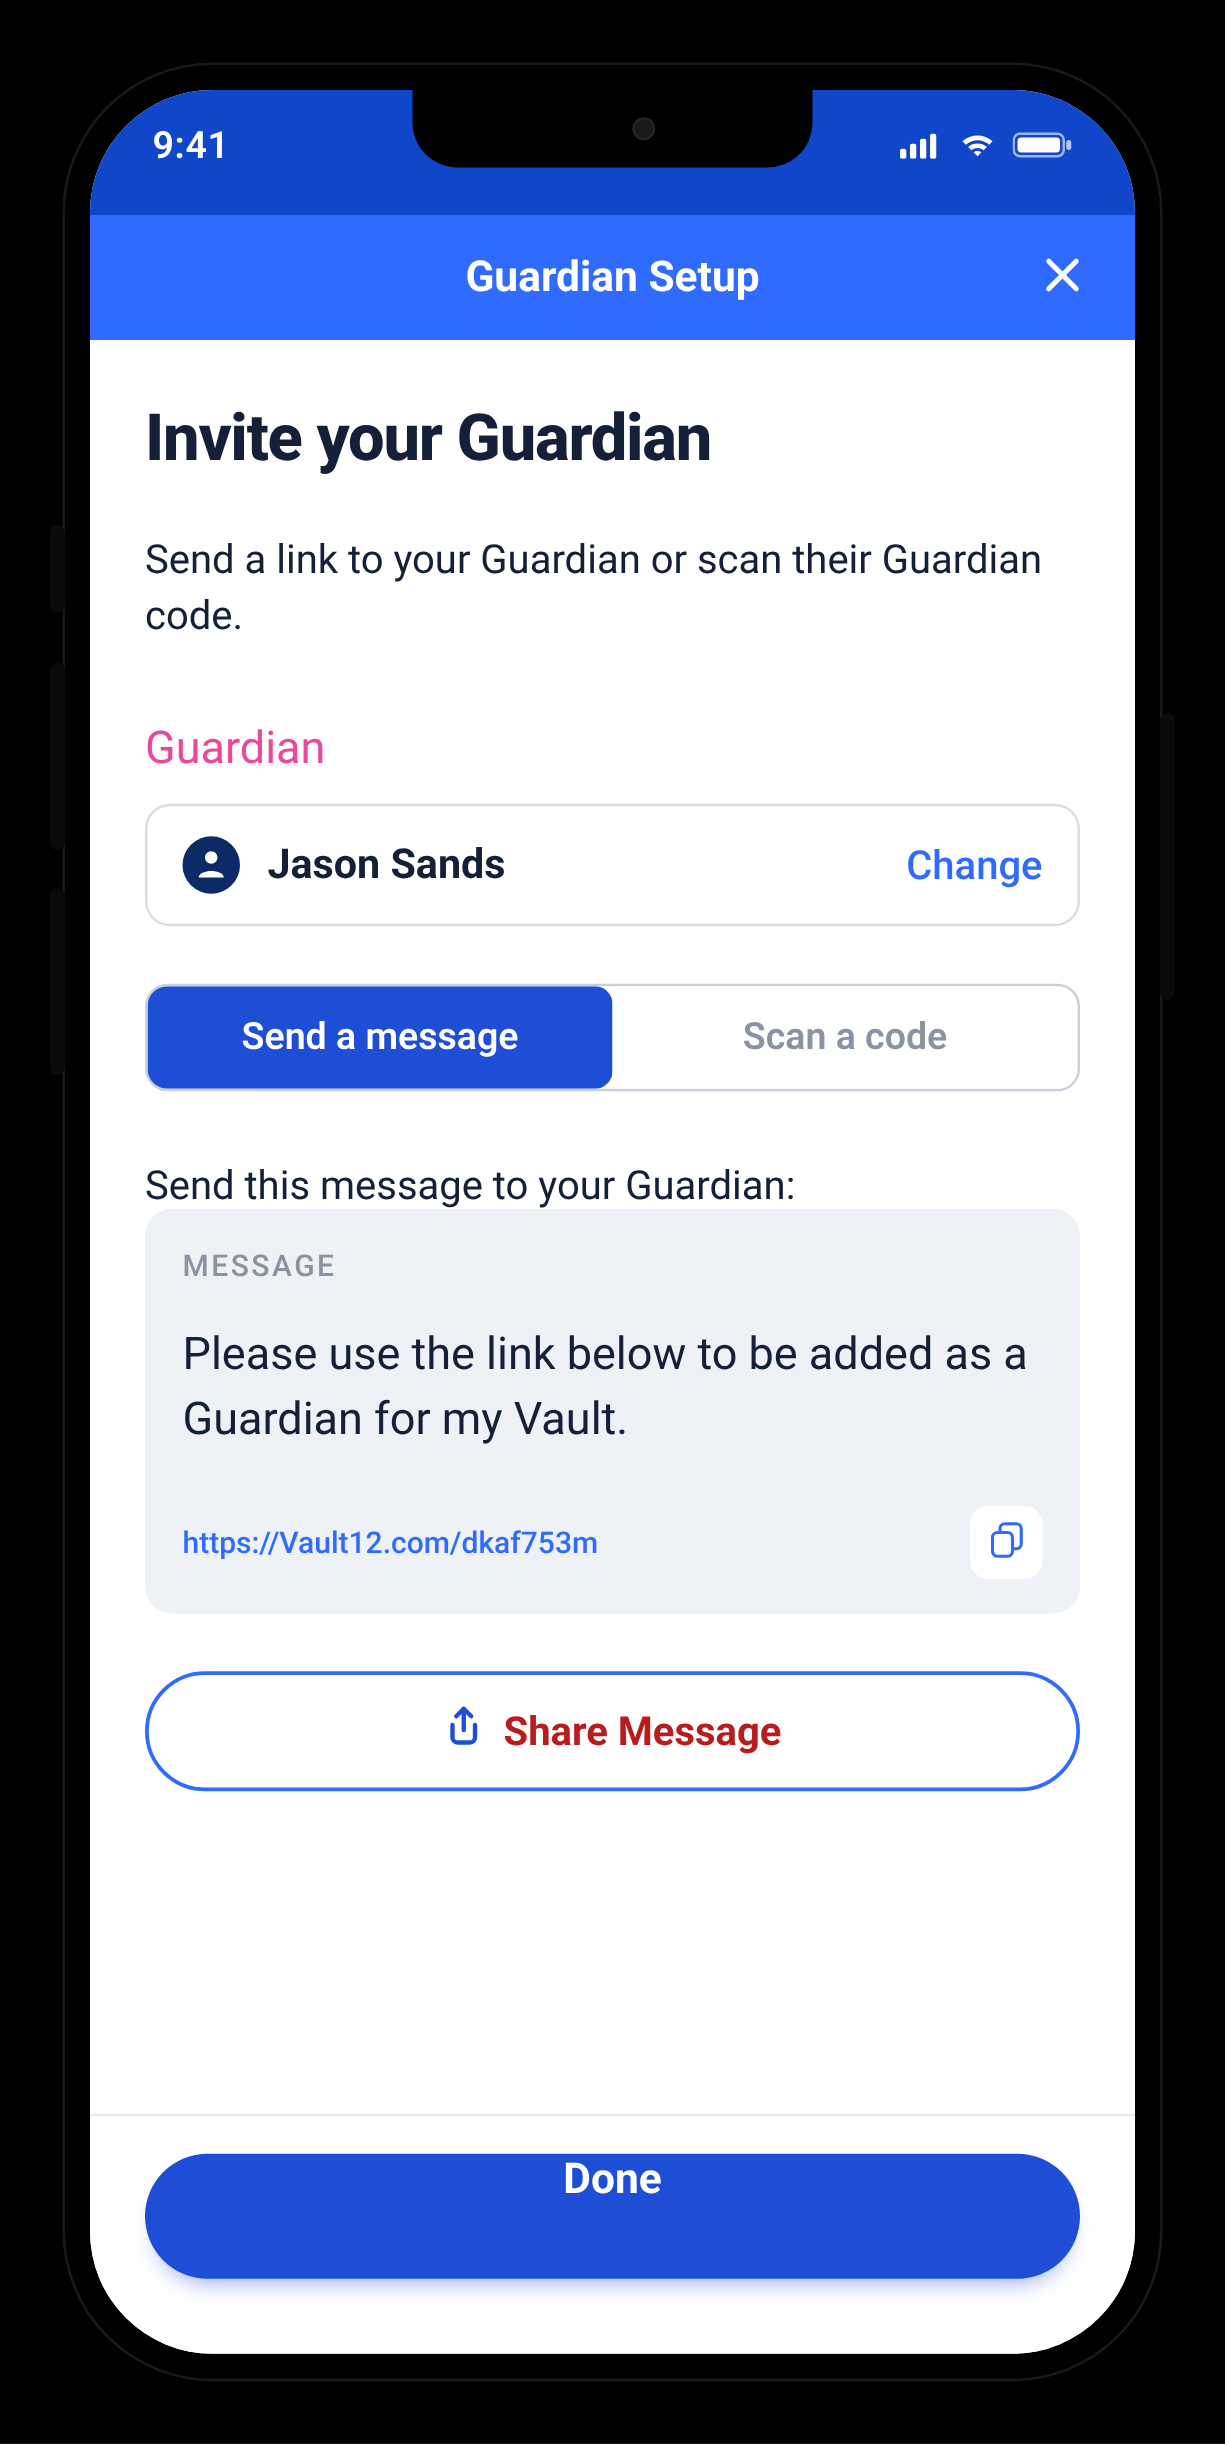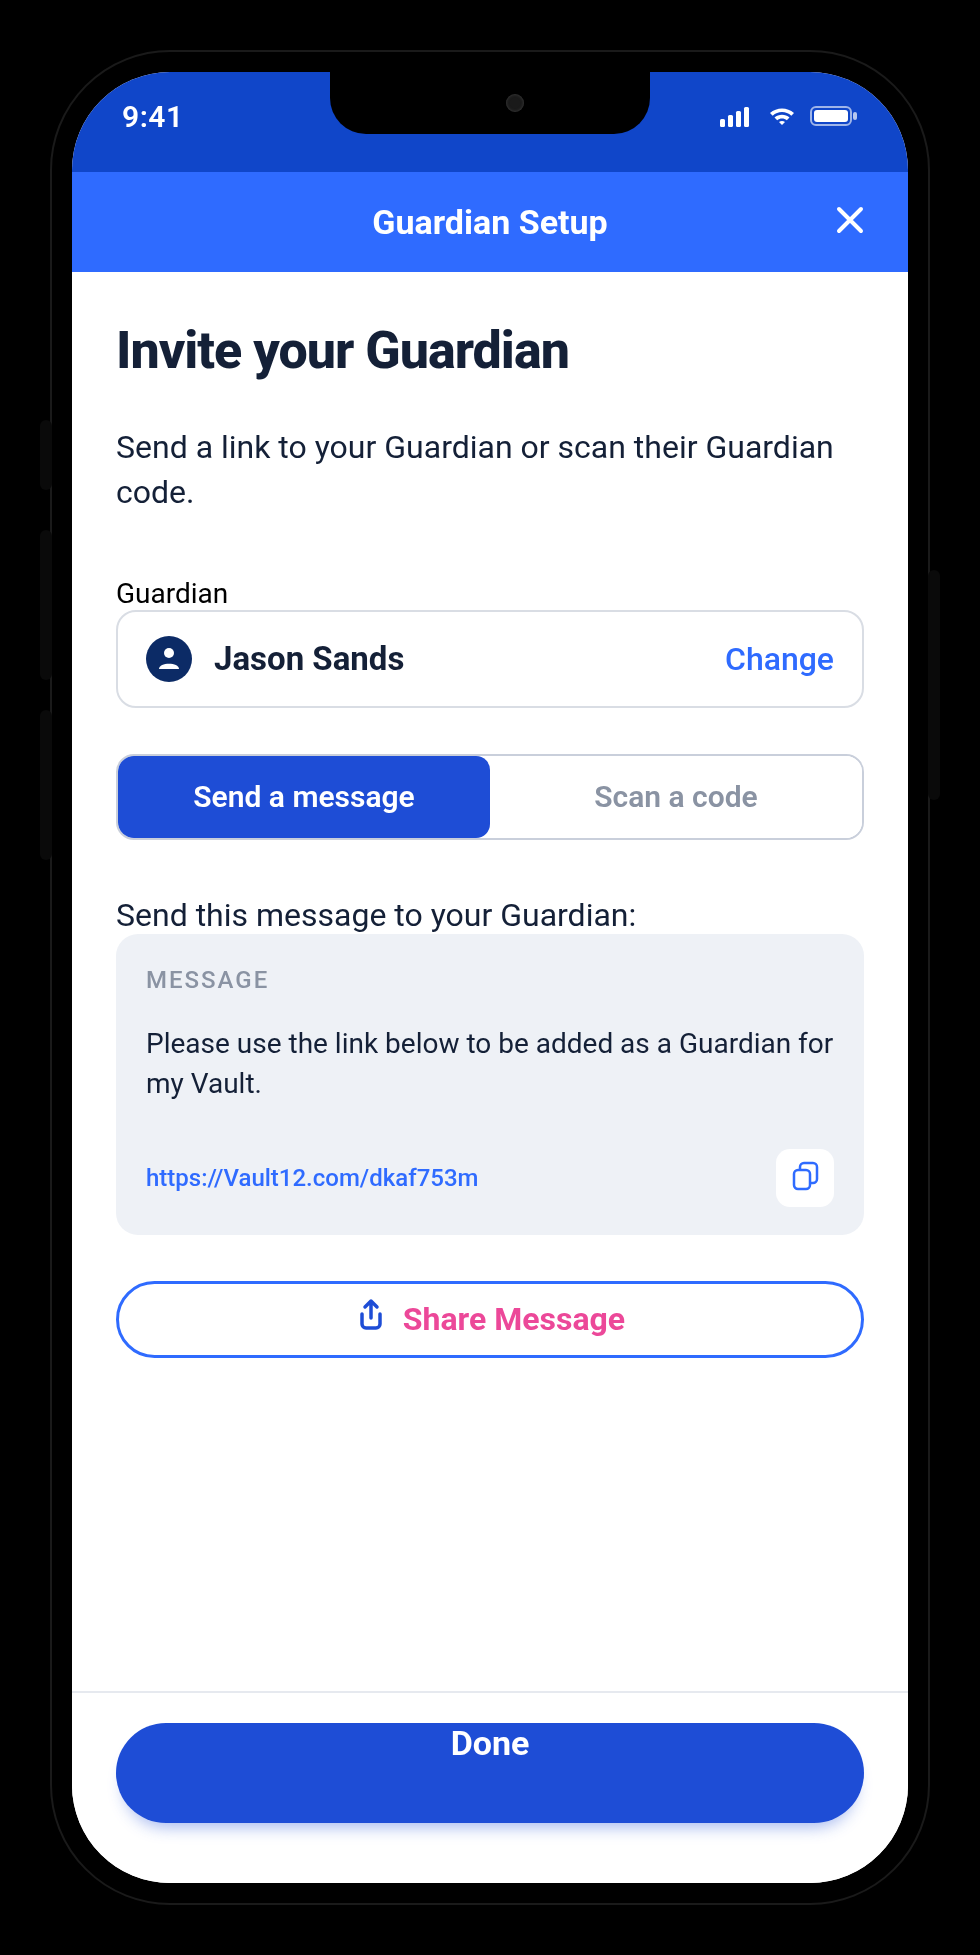--- a/index.html
+++ b/index.html
@@ -149,22 +149,23 @@
     letter-spacing: -1px;
     margin-bottom: 44px;
   }
   .page-sub {
     font-size: 32px;
     color: #142037;
     line-height: 1.4;
     margin-bottom: 62px;
   }
   .field-label {
-    font-size: 28px;
-    color: #000000;
+    font-size: 36px;
+    color: #ec4899;
+    margin-bottom: 24px;
   }
 
   .guardian-card {
     border: 2px solid #d9dde4;
     border-radius: 20px;
     height: 98px;
     display: flex;
     align-items: center;
     padding: 0 28px;
     margin-bottom: 46px;
@@ -232,21 +233,21 @@
     margin-bottom: 46px;
   }
   .msg-label {
     font-size: 24px;
     letter-spacing: 2px;
     color: #8a93a3;
     font-weight: 500;
     margin-bottom: 30px;
   }
   .msg-body {
-    font-size: 28px;
+    font-size: 36px;
     color: #142037;
     line-height: 1.45;
     margin-bottom: 44px;
   }
   .msg-link-row {
     display: flex;
     align-items: center;
     gap: 18px;
   }
   .msg-link {
@@ -265,29 +266,29 @@
     background: #fff;
     border-radius: 14px;
     display: flex;
     align-items: center;
     justify-content: center;
     cursor: pointer;
     flex-shrink: 0;
   }
 
   .share-btn {
-    height: 77px;
+    height: 96px;
     border: 3px solid #2f6bff;
     border-radius: 48px;
     display: flex;
     align-items: center;
     justify-content: center;
     gap: 16px;
     cursor: pointer;
-    color: #ec4899;
+    color: #b91c1c;
     font-size: 32px;
     font-weight: 700;
   }
 
   .footer {
     border-top: 2px solid #e6e9ef;
     padding: 30px 44px 60px 44px;
     background: #fff;
   }
   .done-btn {

